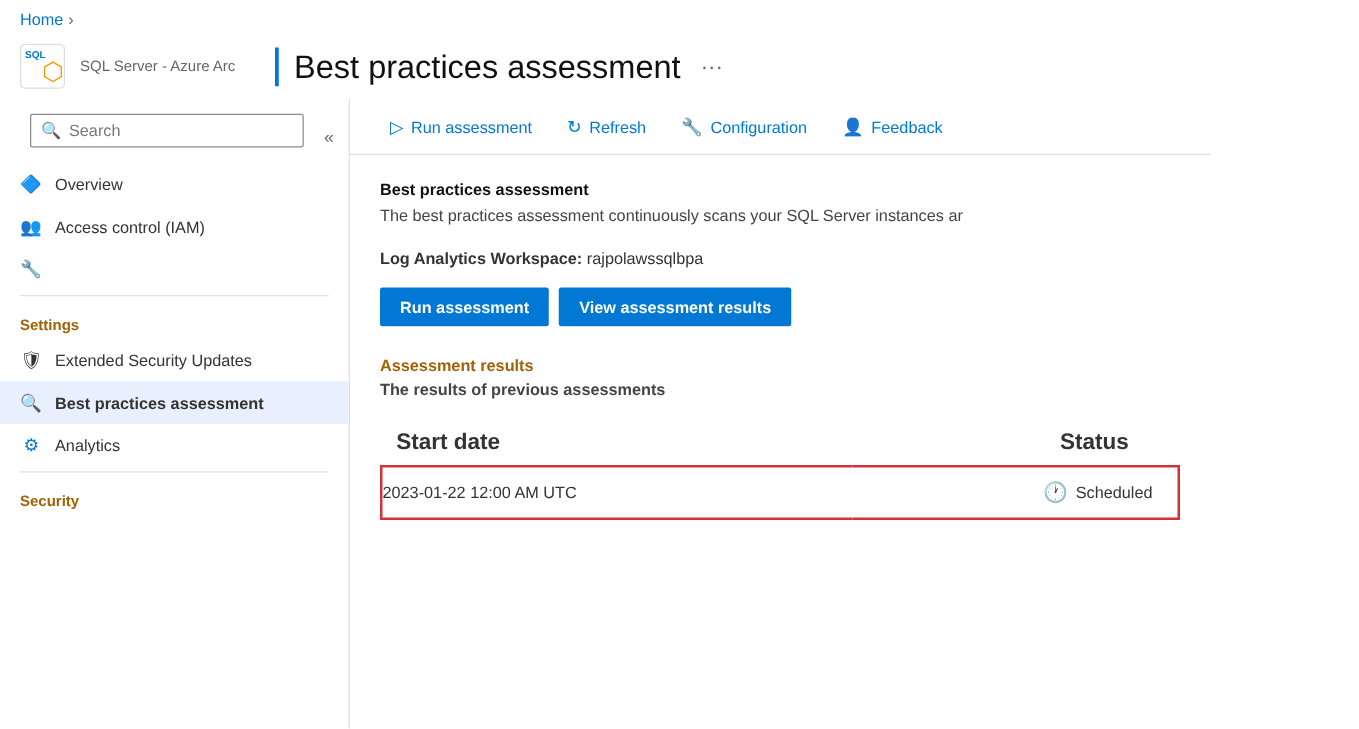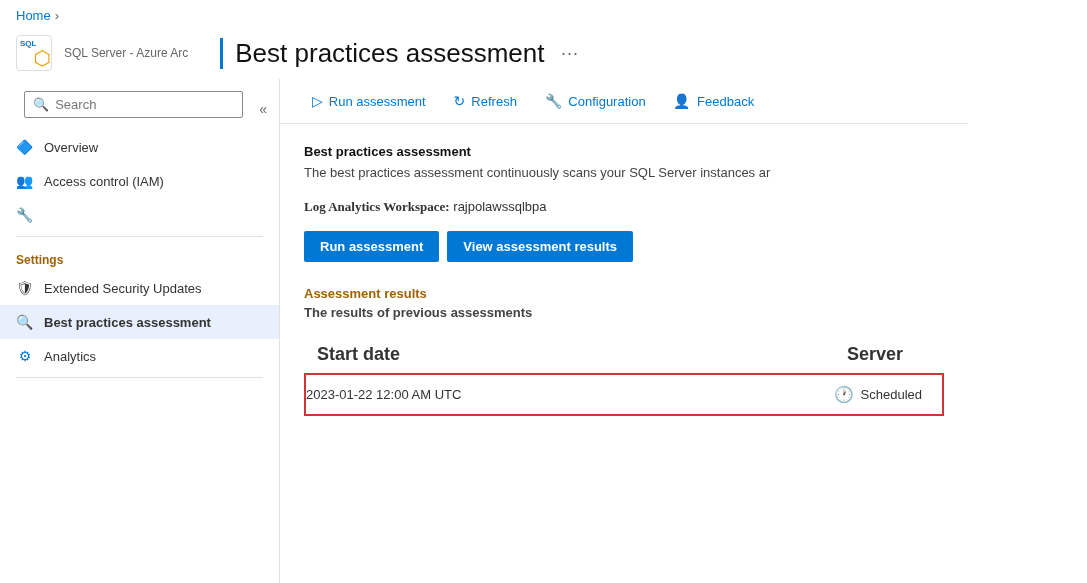--- a/index.html
+++ b/index.html
@@ -44,21 +44,21 @@
     
     .toolbar { display: flex; align-items: center; padding: 8px 20px; border-bottom: 1px solid #e0e0e0; gap: 4px; }
     .toolbar-btn { display: flex; align-items: center; gap: 6px; padding: 6px 12px; cursor: pointer; color: #0078d4; font-size: 13px; background: none; border: none; border-radius: 2px; }
     .toolbar-icon { font-size: 14px; }
 
     
     .content-body { padding: 20px 24px; }
     .section-title { font-size: 13px; font-weight: 700; color: #111; margin-bottom: 4px; }
     .section-desc { font-size: 13px; color: #444; margin-bottom: 16px; line-height: 1.5; }
     .info-row { margin-bottom: 16px; font-size: 13px; }
-    .info-label { font-weight: 700; font-family: Liberation Serif, serif; }
+    .info-label { font-weight: 700; }
     .info-value { color: #333; }
 
     
     .action-buttons { display: flex; gap: 8px; margin-bottom: 24px; }
     .btn-primary { background: #0078d4; color: white; border: none; padding: 8px 16px; font-size: 13px; cursor: pointer; border-radius: 2px; font-weight: 600; }
 
     
     .results-section { margin-top: 4px; }
     .results-title { font-size: 13px; font-weight: 700; color: #a16207; margin-bottom: 4px; }
     .results-desc { font-size: 13px; color: #444; margin-bottom: 16px; font-weight: bold; }
@@ -133,20 +133,21 @@
       <div class="nav-item active">
         <span class="nav-icon">🔍</span>
         <span>Best practices assessment</span>
       </div>
       <div class="nav-item">
         <span class="nav-icon properties-icon">⚙</span>
         <span>Analytics</span>
       </div>
 
       <hr class="section-divider">
+      <div class="section-header">Security</div>
     </div>
 
     <div class="content-area">
 
       <div class="toolbar">
         <button class="toolbar-btn">
           <span class="toolbar-icon">▷</span>
           <span>Run assessment</span>
         </button>
         <button class="toolbar-btn">
@@ -179,21 +180,21 @@
         </div>
 
         <div class="results-section">
           <div class="results-title">Assessment results</div>
           <div class="results-desc">The results of previous assessments</div>
 
           <table class="results-table">
             <thead>
               <tr>
                 <th>Start date</th>
-                <th style="text-align:right; padding-right: 40px;">Server</th>
+                <th style="text-align:right; padding-right: 40px;">Status</th>
               </tr>
             </thead>
             <tbody>
               <tr class="table-row-highlighted">
                 <td>2023-01-22 12:00 AM UTC</td>
                 <td style="text-align:right; padding-right: 20px;">
                   <div class="status-cell" style="justify-content: flex-end;">
                     <span class="clock-icon">🕐</span>
                     <span>Scheduled</span>
                   </div>

